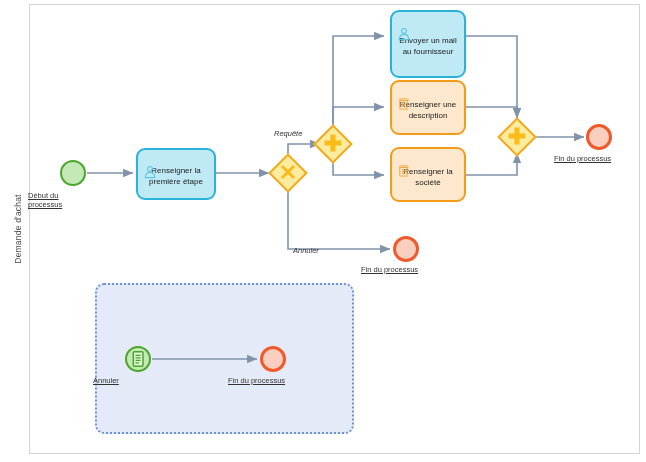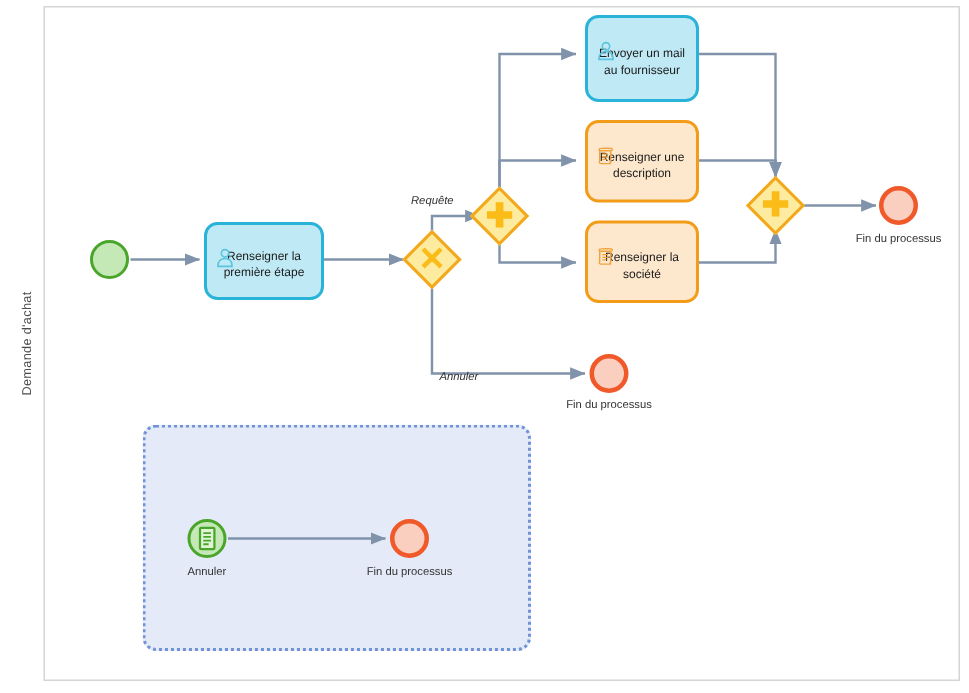--- a/index.html
+++ b/index.html
@@ -102,24 +102,25 @@
   .event.end {
     width: 26px;
     height: 26px;
     background: #fbcfc0;
     border: 3px solid #f0592a;
   }
   .ev-label {
     position: absolute;
     font-size: 7.5px;
     color: #333333;
-    text-align: center;
+    text-align: left;
     line-height: 1.25;
     white-space: pre-line;
     pointer-events: none;
+    text-decoration: underline;
   }
 
   
   .gw {
     position: absolute;
     width: 34px;
     height: 34px;
   }
   .gw .diamond {
     position: absolute;
@@ -229,20 +230,22 @@
 
       <path d="M466,175 L517,175 L517,153"></path>
 
       <path d="M535,137 L584,137"></path>
 
       <path d="M152,359 L257,359"></path>
     </g>
   </svg>
 
   <div class="event start" style="left:60px; top:160px;"></div>
+  <div class="ev-label" style="left:28px; top:191px; width:90px;">Début du
+processus</div>
 
   <div class="task blue" style="left:136px; top:148px; width:80px; height:52px;">
     <span class="task-icon">
       <svg viewBox="0 0 16 16" width="14" height="14">
         <circle cx="8" cy="4.4" r="2.8" fill="none" stroke="#5bc4de" stroke-width="1.2"></circle>
         <path d="M2.6,14.4 C2.6,10.2 5.0,8.4 8,8.4 C11,8.4 13.4,10.2 13.4,14.4 Z" fill="none" stroke="#5bc4de" stroke-width="1.2"></path>
       </svg>
     </span>
     <span>Renseigner la
 première étape</span>
@@ -260,21 +263,21 @@
 
   <div class="gw" style="left:500px; top:120px;">
     <div class="diamond"></div>
     <div class="glyph">✚</div>
   </div>
 
   <div class="edge-label" style="left:274px; top:129px;">Requête</div>
 
   <div class="edge-label" style="left:293px; top:246px;">Annuler</div>
 
-  <div class="task blue" style="left:390px; top:10px; width:76px; height:58px;">
+  <div class="task blue" style="left:390px; top:10px; width:76px; height:68px;">
     <span class="task-icon">
       <svg viewBox="0 0 16 16" width="14" height="14">
         <circle cx="8" cy="4.4" r="2.8" fill="none" stroke="#5bc4de" stroke-width="1.2"></circle>
         <path d="M2.6,14.4 C2.6,10.2 5.0,8.4 8,8.4 C11,8.4 13.4,10.2 13.4,14.4 Z" fill="none" stroke="#5bc4de" stroke-width="1.2"></path>
       </svg>
     </span>
     <span>Envoyer un mail
 au fournisseur</span>
   </div>
 

